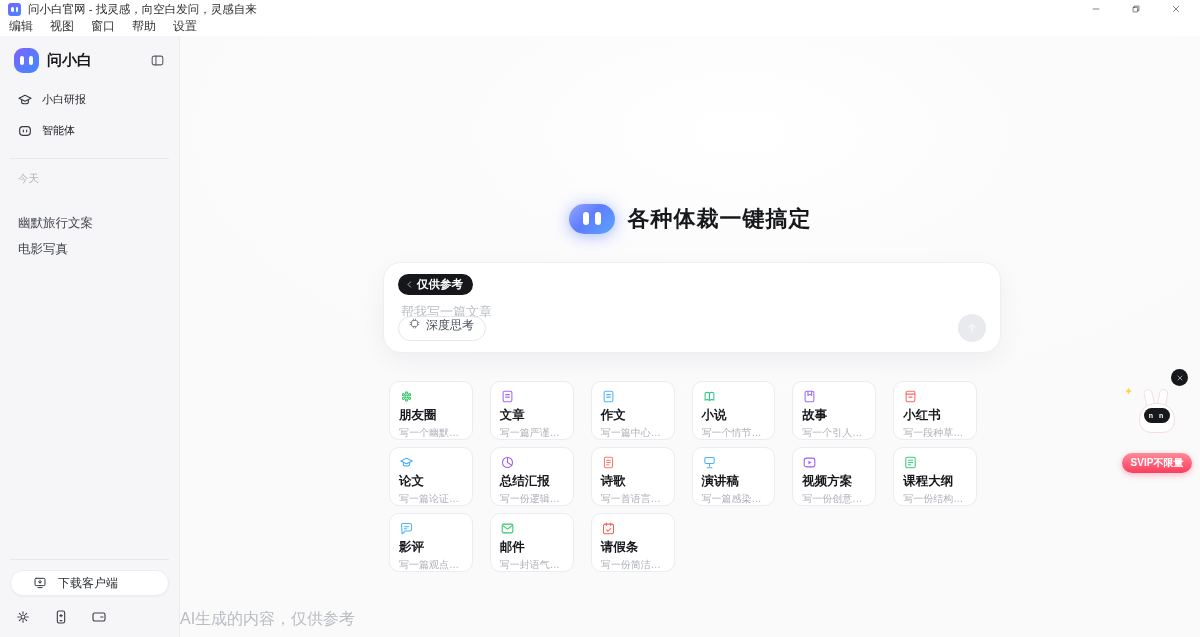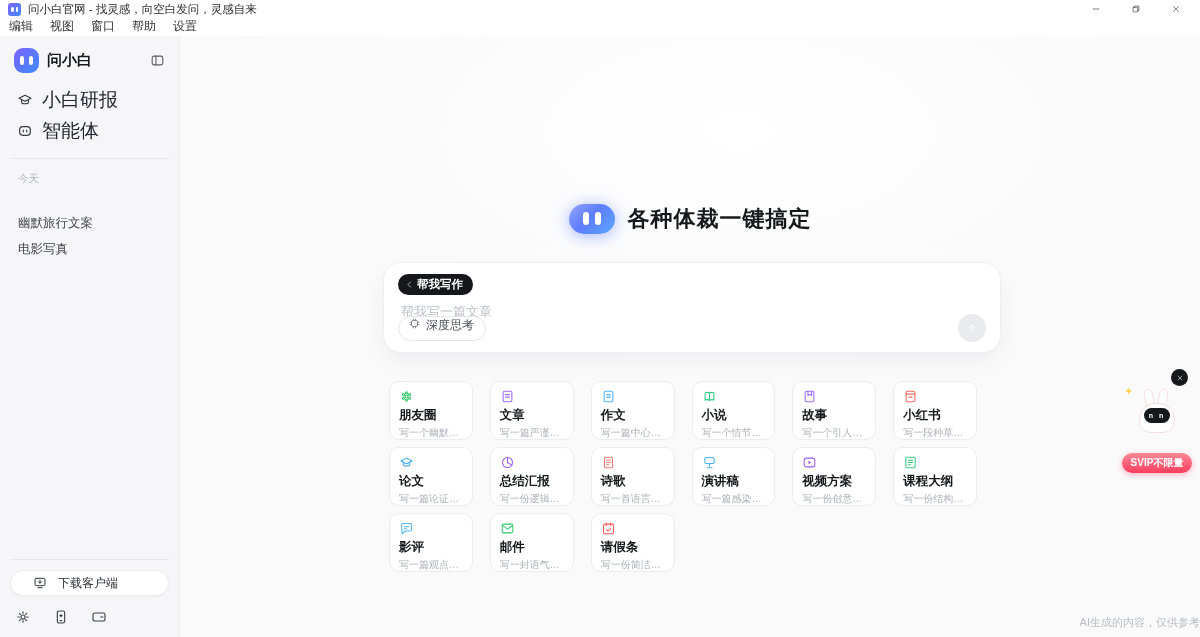--- a/index.html
+++ b/index.html
@@ -42,21 +42,21 @@
   .newchat-btn .ic { width:13px; height:13px; color:#2a2d33; display:flex; }
   .newchat-label { font-size:13px; font-weight:bold; color:#1d2026; margin-left:7px; }
   .shortcut { margin-left:auto; display:flex; gap:3px; }
   .kbd { font-size:8.5px; color:#b9bcc3; border:1px solid #e7e8ec; border-radius:4px; padding:1.5px 4px; background:#fdfdfe; line-height:1; }
   .scope-btn { width:32px; height:32px; border-radius:16px; background:#fff; border:1px solid #ededf0; display:flex; align-items:center; justify-content:center; color:#3a3e45; box-shadow:0 1px 3px rgba(20,20,40,.05); }
   .scope-btn svg { width:16px; height:16px; }
 
   .side-nav { margin-top:11px; }
   .side-item { height:31px; display:flex; align-items:center; padding:0 10px 0 17px; border-radius:9px; cursor:default; }
   .side-item .ic { width:16px; height:16px; color:#34383f; display:flex; }
-  .side-item span.lbl { font-size:19px; color:#23262c; margin-left:9px; }
+  .side-item span.lbl { font-size:11px; color:#23262c; margin-left:9px; }
 
   .side-divider { height:1px; background:#e8e8ec; margin:12px 10px 0 10px; }
   .section-label { font-size:10.5px; color:#b2b5bc; margin:13px 0 0 18px; }
   .history-list { margin-top:24px; }
   .history-item { height:26px; display:flex; align-items:center; padding-left:18px; font-size:12.5px; color:#41454e; border-radius:8px; cursor:default; }
 
   .side-spacer { flex:1; }
   .side-divider2 { height:1px; background:#e8e8ec; margin:0 10px 10px 10px; }
   .download-btn { margin:0 10px 13px 10px; height:26px; background:#fff; border:1px solid #ededf0; border-radius:13px; display:flex; align-items:center; padding-left:11px; box-shadow:0 1px 2px rgba(20,20,40,.04); }
   .download-btn .ic { width:14px; height:14px; color:#2f333a; display:flex; }
@@ -86,21 +86,21 @@
   .send-btn { margin-left:auto; width:28px; height:28px; border-radius:50%; background:#e9eaee; display:flex; align-items:center; justify-content:center; color:#fff; }
   .send-btn svg { width:14px; height:14px; }
 
   
   .grid { position:absolute; left:209px; top:345px; width:588px; display:grid; grid-template-columns:repeat(6,1fr); gap:7px 17px; }
   .tcard { background:#fff; border:1px solid #ececf0; border-radius:10px; height:59px; padding:7px 9px 0 9px; overflow:hidden; cursor:default; }
   .tcard .ic { width:15px; height:15px; display:flex; }
   .tcard .t { font-size:12.5px; font-weight:bold; color:#17181c; margin-top:3px; }
   .tcard .d { font-size:10px; color:#adb0b8; margin-top:2px; white-space:nowrap; overflow:hidden; text-overflow:ellipsis; }
 
-  .footer-note { position:absolute; left:0; right:0; bottom:7px; text-align:right; font-size:11px; color:#b9bcc3; }
+  .footer-note { position:absolute; left:0; right:0; bottom:7px; text-align:left; font-size:16px; color:#b9bcc3; }
 
   
   .promo { position:absolute; right:8px; top:367px; width:70px; height:115px; }
   .promo-close { position:absolute; top:2px; right:4px; width:17px; height:17px; border-radius:50%; background:#17181c; color:#fff; display:flex; align-items:center; justify-content:center; }
   .promo-close svg { width:8px; height:8px; }
   .bunny { position:absolute; left:16px; top:22px; width:40px; height:44px; }
   .bunny .ear { position:absolute; width:9px; height:22px; background:#fff; border:1px solid #f3dfe3; border-radius:5px; top:0; }
   .bunny .ear.l { left:7px; transform:rotate(-12deg); }
   .bunny .ear.r { left:20px; transform:rotate(10deg); }
   .bunny .bod { position:absolute; left:1px; top:14px; width:36px; height:30px; background:#fff; border:1px solid #f3dfe3; border-radius:16px 16px 12px 12px; }
@@ -238,21 +238,21 @@
         <div class="hero-title">各种体裁一键搞定</div>
       </div>
 
       <div class="composer">
         <div class="badge-pill">
           <span class="ic">
               <svg viewBox="0 0 24 24" fill="none" stroke="currentColor" stroke-width="1.7" stroke-linecap="round" stroke-linejoin="round">
                 <path d="M15 5l-7 7 7 7"></path>
               </svg>
             </span>
-          <span>帮我写作</span>
+          <span>仅供参考</span>
         </div>
         <div class="composer-placeholder">帮我写一篇文章</div>
         <div class="composer-foot">
           <div class="deepthink-btn">
             <span class="ic">
                 <svg viewBox="0 0 24 24" fill="none" stroke="currentColor" stroke-width="1.7" stroke-linecap="round" stroke-linejoin="round">
                   <rect x="6.5" y="6.5" width="11" height="11" rx="2.5"></rect>
                   <path d="M10 3.8v2.7M14 3.8v2.7M10 17.5v2.7M14 17.5v2.7M3.8 10h2.7M3.8 14h2.7M17.5 10h2.7M17.5 14h2.7"></path>
                 </svg>
               </span>

